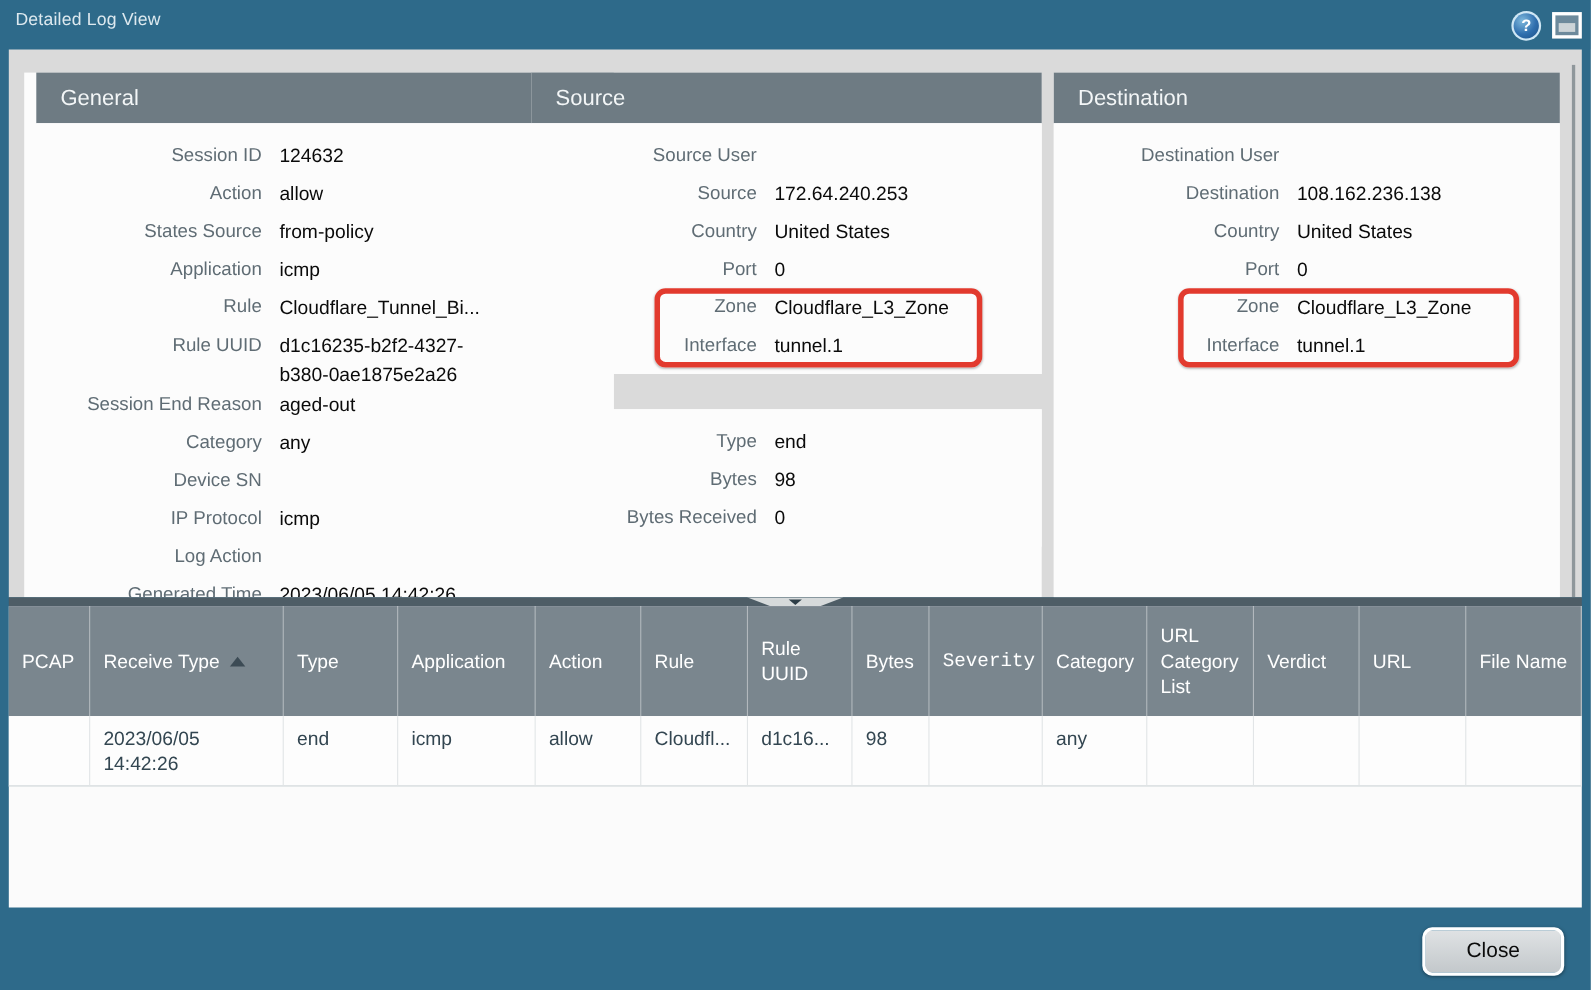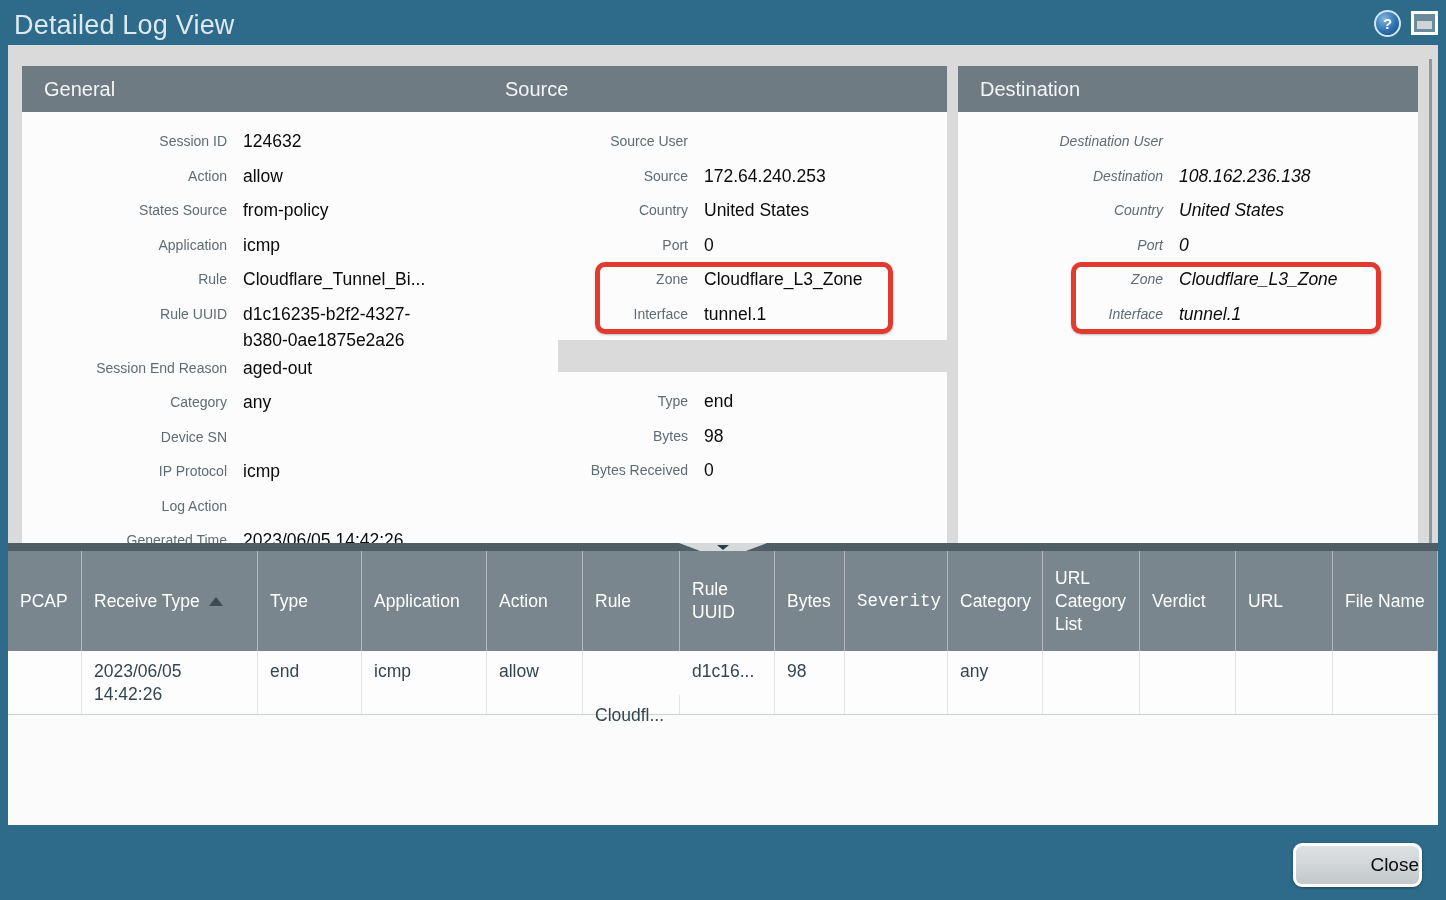--- a/index.html
+++ b/index.html
@@ -3,49 +3,49 @@
 <meta charset="utf-8">
 <style>
   * { margin:0; padding:0; box-sizing:border-box; }
   html,body { width:1446px; height:900px; }
   body { font-family:"Liberation Sans", sans-serif; background:#2e6a8a; overflow:hidden; }
 
   .dialog { position:relative; width:1446px; height:900px; background:#2e6a8a; }
 
   
   .titlebar { position:absolute; left:0; top:0; width:1446px; height:45px; background:#2e6a8a; }
-  .title { position:absolute; left:14px; top:10px; font-size:27px; color:#dde9ef; letter-spacing:.2px; }
+  .title { position:absolute; left:14px; top:10px; font-size:16px; color:#dde9ef; letter-spacing:.2px; }
   .help-icon { position:absolute; left:1374px; top:10px; width:27px; height:27px; border-radius:50%;
     background:#cfe7f5; padding:2px; cursor:pointer; }
   .help-icon .inner { width:100%; height:100%; border-radius:50%;
     background:radial-gradient(circle at 35% 30%, #7fb9dd, #2f6fae 55%, #1d4f86);
     color:#fff; font-weight:bold; font-size:15px; line-height:23px; text-align:center; }
   .win-icon { position:absolute; left:1411px; top:11px; width:27px; height:24px;
     border:3px solid #fff; background:#6d8a9c; cursor:pointer; }
   .win-icon .pane { position:absolute; left:3px; right:3px; top:7px; bottom:3px; background:#ccd4d8; }
 
   
   .content { position:absolute; left:8px; top:45px; width:1430px; height:498px; background:#dadada; overflow:hidden; }
   .vscroll { position:absolute; right:6px; top:14px; bottom:0; width:3px; background:#8f979b; }
 
   .panel { position:absolute; background:#fcfcfc; }
   .panel-header { height:46px; background:#6e7b83; color:#f3f6f7; font-size:20px; line-height:46px; padding-left:22px; }
   .panel-body { overflow:hidden; padding-top:14px; background:#fcfcfc; }
 
-  #panel-general { left:14px;  top:21px;  width:536px; height:477px; }
+  #panel-general { left:14px;  top:21px;  width:536px; height:477px;padding-left:11px; }
   #panel-general .panel-body { height:431px; }
   #panel-source  { left:475px; top:21px;  width:464px; height:274px; }
   #panel-source .panel-body  { height:228px; }
   #panel-details { left:475px; top:327px; width:464px; height:171px; }
   #panel-details .panel-body { height:125px; }
   #panel-destination { left:950px; top:21px; width:460px; height:477px; }
-  #panel-destination .panel-body { height:509px;font-style:italic; }
+  #panel-destination .panel-body { height:509px; }
 
   .prow { display:flex; align-items:flex-start; min-height:34.5px; }
-  .plabel { width:205px; flex:0 0 205px; text-align:right; color:#5f6c74; font-size:14px; line-height:26px; padding-top:2px; }
+  .plabel { width:205px; flex:0 0 205px; text-align:right; color:#5f6c74; font-size:17px; line-height:26px; padding-top:2px; }
   .pvalue { margin-left:16px; color:#0a0a0a; font-size:17.5px; line-height:26px; padding-top:2px;
             white-space:pre-line; max-width:215px; }
 
   .hl-box { position:absolute; border:5px solid #e23a2e; border-radius:10px; box-shadow:0 1px 2px rgba(0,0,0,.25); }
   #panel-source .hl-box { left:112px; top:196px; width:298px; height:72px; }
   #panel-destination .hl-box { left:113px; top:196px; width:310px; height:72px; }
 
   
   .splitter { position:absolute; left:8px; top:543px; width:1430px; height:8px; background:#4e5d66; }
   .split-handle { position:absolute; left:calc(50% - 44px); top:0; width:88px; height:8px; background:#d6dadb;
@@ -60,21 +60,21 @@
         color:#fff; font-size:17.5px; line-height:23px; cursor:pointer; }
   .sort-asc { width:0; height:0; border-left:7px solid transparent; border-right:7px solid transparent;
     border-bottom:9px solid #3c4b55; margin-left:9px; flex:0 0 auto; }
   .trow { display:flex; height:64px; border-bottom:1px solid #ccd3d6; background:#fdfdfd; cursor:pointer; }
   .td { padding:9px 12px 0; border-right:1px solid #e2e5e7; color:#334651; font-size:17.5px; line-height:23px; }
 
   
   .close-btn { position:absolute; left:1293px; top:843px; width:129px; height:44px;
     background:linear-gradient(#dfe2e4, #c3c8cb); border:3px solid #fff; border-radius:9px;
     font-family:"Liberation Sans", sans-serif; font-size:19px; color:#0b0b0b; cursor:pointer;
-    box-shadow:0 1px 3px rgba(0,0,0,.35);text-align:right; }
+    box-shadow:0 1px 3px rgba(0,0,0,.35); }
 </style>
 </head>
 <body>
 
 <div class="dialog">
 
   <div class="titlebar">
     <div class="title">Detailed Log View</div>
     <div class="help-icon">
         <div class="inner">?</div>
@@ -274,21 +274,21 @@
           <span>File Name</span>
         </div>
       </div>
     <div>
         <div class="trow">
           <div class="td" style="width: 74px;"></div>
           <div class="td" style="width: 176px;">2023/06/05 14:42:26</div>
           <div class="td" style="width: 104px;">end</div>
           <div class="td" style="width: 125px;">icmp</div>
           <div class="td" style="width: 96px;">allow</div>
-          <div class="td" style="width: 97px; margin-top: 44px;">Cloudfl...</div>
+          <div class="td" style="width: 97px;">Cloudfl...</div>
           <div class="td" style="width: 95px;">d1c16...</div>
           <div class="td" style="width: 70px;">98</div>
           <div class="td" style="width: 103px;"></div>
           <div class="td" style="width: 95px;">any</div>
           <div class="td" style="width: 97px;"></div>
           <div class="td" style="width: 96px;"></div>
           <div class="td" style="width: 97px;"></div>
           <div class="td" style="width: 105px;"></div>
         </div>
       </div>

